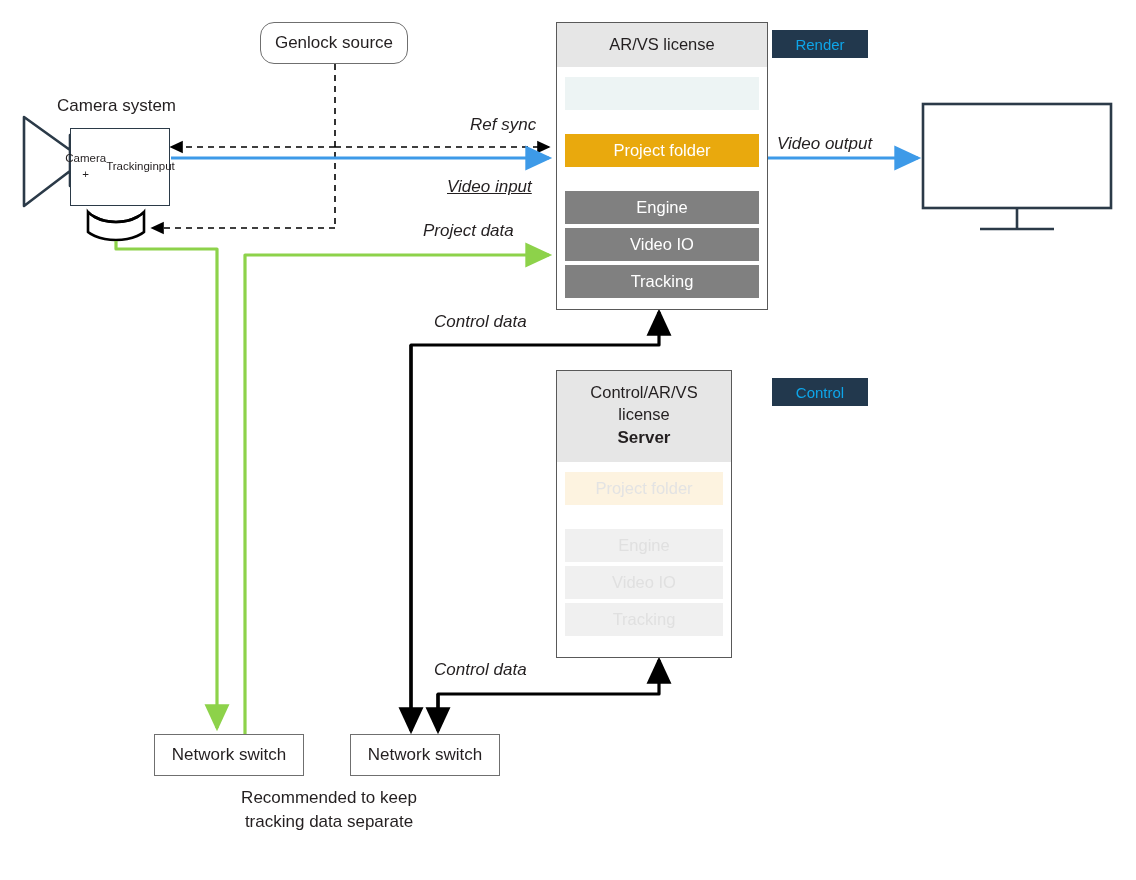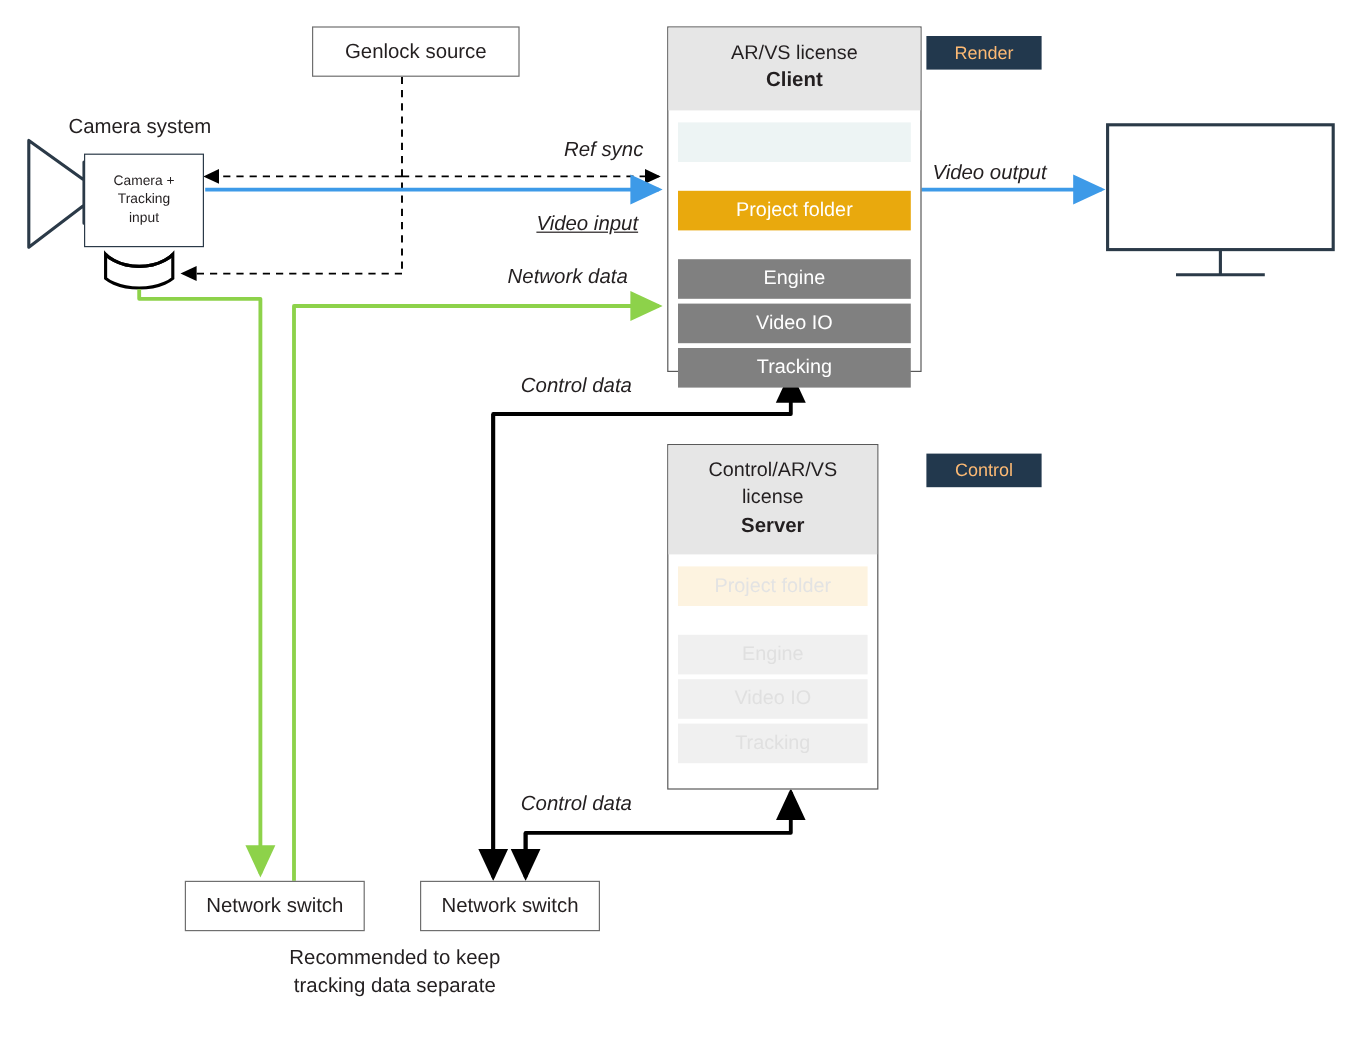--- a/index.html
+++ b/index.html
@@ -25,21 +25,21 @@
        font-size:16.5px;color:#ffffff;margin-bottom:4px;}
   .row.gap{margin-bottom:24px;}
   .row.empty{background:#edf4f4;}
   .row.orange{background:#e9a90d;}
   .row.grey{background:#808080;}
   .row.teal{background:#3fa0a4;}
   .row.ghost-orange{background:#fdf3e0;color:#e3e3e3;}
   .row.ghost-grey{background:#f0f0f0;color:#e0e0e0;}
 
   
-  .badge{position:absolute;box-sizing:border-box;background:#22384d;color:#fdba74;
+  .badge{position:absolute;box-sizing:border-box;background:#22384d;color:#0ea5e9;
          font-size:15px;display:flex;align-items:center;justify-content:center;}
 
   
   .lbl{position:absolute;font-size:17px;color:#231f20;white-space:nowrap;}
   .lbl.ital{font-style:italic;}
   .lbl.center{text-align:center;}
 </style>
 </head>
 <body>
 
@@ -92,34 +92,33 @@
 
     <g fill="none" stroke="#2b3a48" stroke-width="2.6">
       <rect x="923" y="104" width="188" height="104" fill="#ffffff"></rect>
       <path d="M1017,208 L1017,229"></path>
       <path d="M980,229 L1054,229"></path>
     </g>
   </svg>
 
   <div class="lbl" style="left:57px;top:96px;">Camera system</div>
 
-  <div class="box camera-body" style="left:70px;top:128px;width:100px;height:78px;flex-direction:column;">
+  <div class="box camera-body" style="left:70px;top:128px;width:100px;height:78px;flex-direction:row;">
     <span>Camera +</span>
     <span>Tracking</span>
     <span>input</span>
   </div>
 
-  <div class="box plain" style="left:260px;top:22px;width:173px;height:42px;">
+  <div class="box plain" style="left:260px;top:22px;width:148px;height:42px;border-radius:14px;">
     <span>Genlock source</span>
   </div>
 
   <div class="machine" style="left:556px;top:22px;width:212px;height:288px;">
     <div class="machine-head">
       <span class="lic">AR/VS license</span>
-      <span class="role">Client</span>
     </div>
     <div class="machine-body">
       <div class="row empty gap"></div>
       <div class="row orange gap">Project folder</div>
       <div class="row grey">Engine</div>
       <div class="row grey">Video IO</div>
       <div class="row grey">Tracking</div>
     </div>
   </div>
 
@@ -150,18 +149,18 @@
 
   <div class="box plain" style="left:350px;top:734px;width:150px;height:42px;">
     <span>Network switch</span>
   </div>
 
   <div class="lbl center" style="left:155px;top:788px;width:348px;">Recommended to keep</div>
   <div class="lbl center" style="left:155px;top:812px;width:348px;">tracking data separate</div>
 
   <div class="lbl ital" style="left:470px;top:115px;">Ref sync</div>
   <div class="lbl ital" style="left:447px;top:177px;text-decoration:underline;">Video input</div>
-  <div class="lbl ital" style="left:423px;top:221px;">Network data</div>
+  <div class="lbl ital" style="left:423px;top:221px;">Project data</div>
   <div class="lbl ital" style="left:777px;top:134px;">Video output</div>
   <div class="lbl ital" style="left:434px;top:312px;">Control data</div>
   <div class="lbl ital" style="left:434px;top:660px;">Control data</div>
 
 </div>
 
 </body></html>

